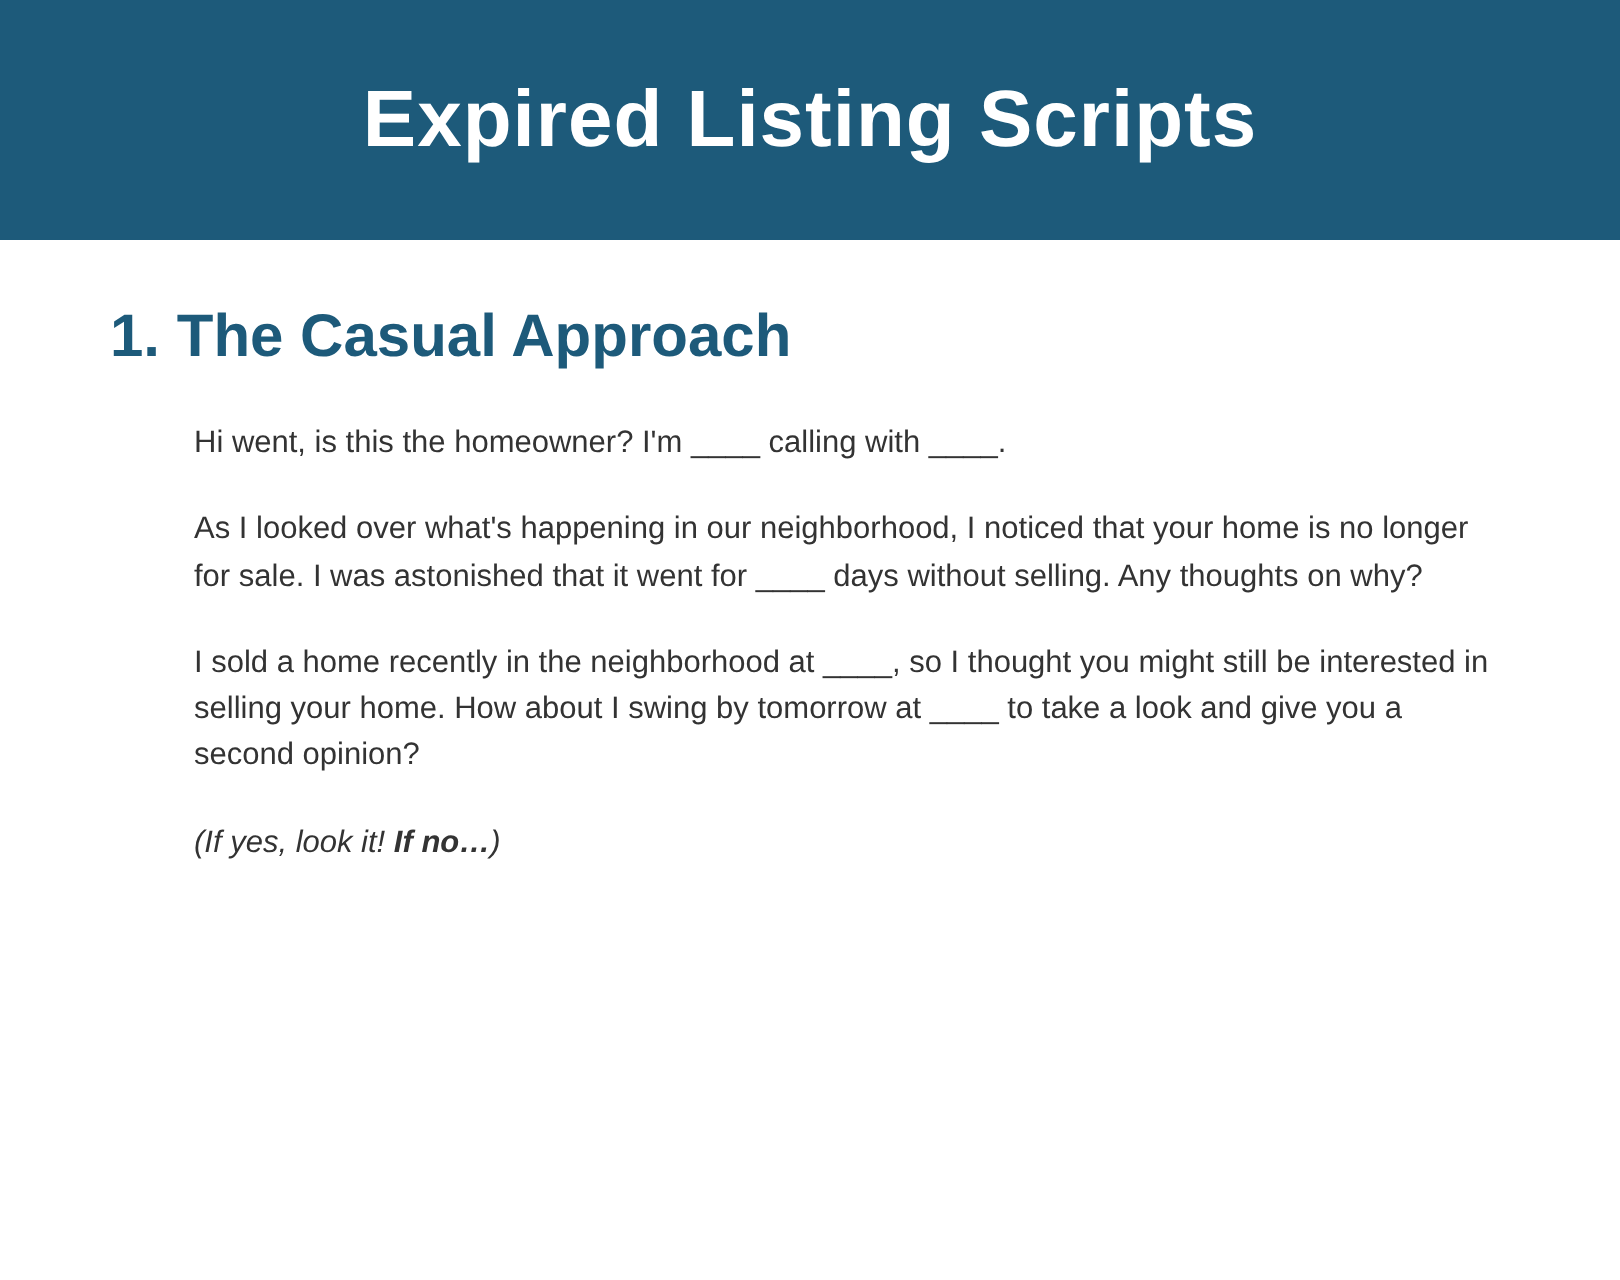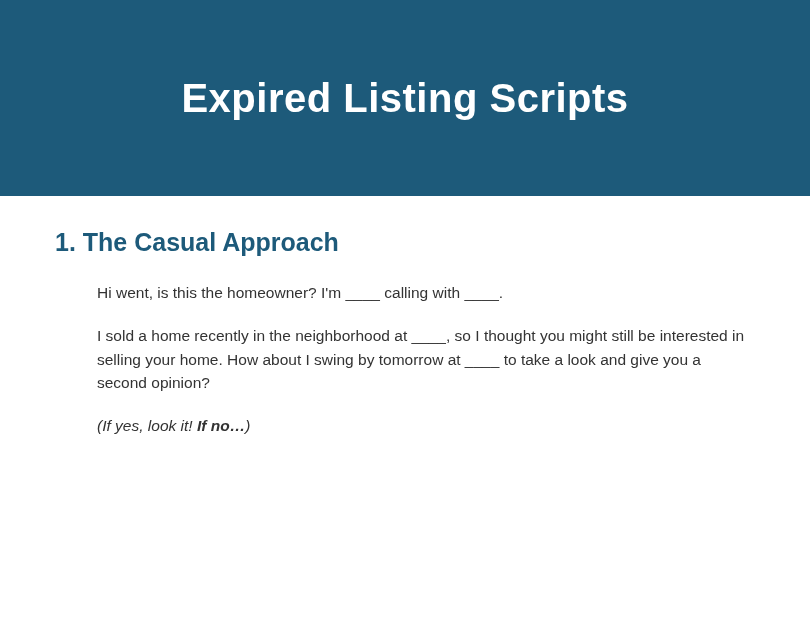--- a/index.html
+++ b/index.html
@@ -9,37 +9,37 @@
     }
     body {
       font-family: 'Segoe UI', Tahoma, Geneva, Verdana, sans-serif;
       background: #ffffff;
       width: 810px;
       height: 640px;
       overflow: hidden;
     }
     .header {
       background: #1d5a7a;
-      height: 196px;
+      height: 120px;
       display: flex;
       align-items: center;
       justify-content: center;
     }
     .header h1 {
       color: #ffffff;
       font-size: 40px;
       font-weight: 700;
       letter-spacing: 0.5px;
     }
     .content {
       padding: 32px 55px 0 55px;
     }
     .section-title {
       color: #1d5a7a;
-      font-size: 25px;
+      font-size: 30px;
       font-weight: 700;
       margin-bottom: 24px;
     }
     .body-text {
       padding-left: 42px;
     }
     .body-text p {
       color: #333333;
       font-size: 15.5px;
       line-height: 1.5;
@@ -61,18 +61,19 @@
 </div>
 
 <div class="content">
   <h2 class="section-title">
     <span>1.</span>
     <span>The Casual Approach</span>
   </h2>
 
   <div class="body-text">
     <p>Hi went, is this the homeowner? I'm ____ calling with ____.</p>
+    <p>As I looked over what's happening in our neighborhood, I noticed that your home is no longer for sale. I was astonished that it went for ____ days without selling. Any thoughts on why?</p>
     <p>I sold a home recently in the neighborhood at ____, so I thought you might still be interested in selling your home. How about I swing by tomorrow at ____ to take a look and give you a second opinion?</p>
     <p class="italic">
       <span>(If yes, look it! </span><span class="bold-inline">If no…</span><span>)</span>
     </p>
   </div>
 </div>
 
 </body></html>

